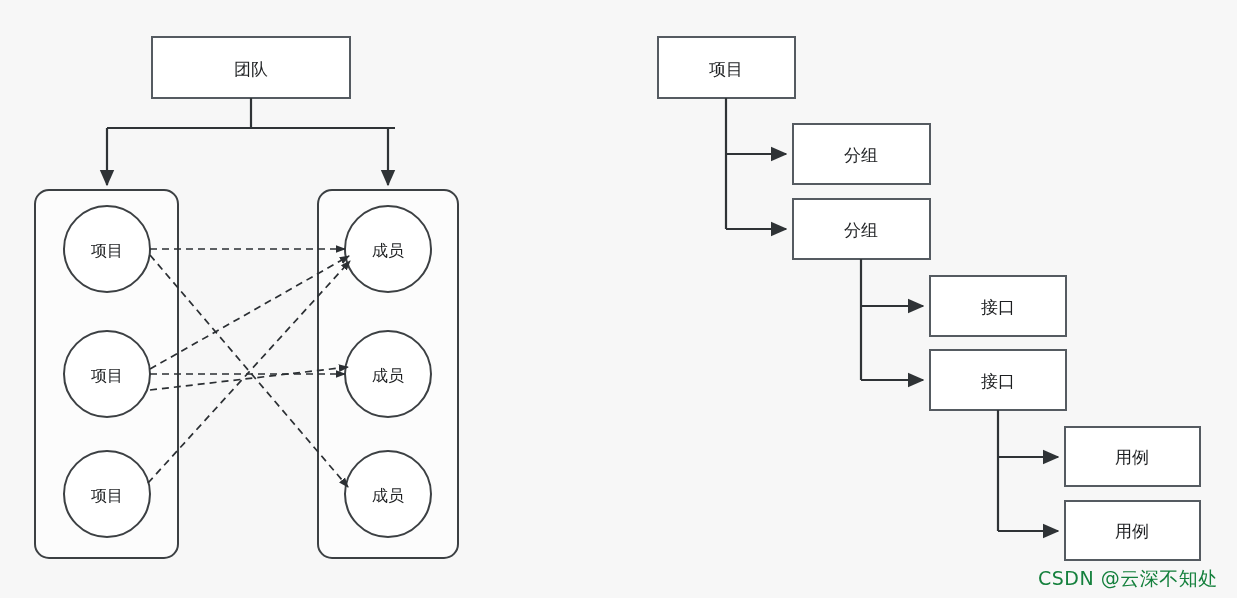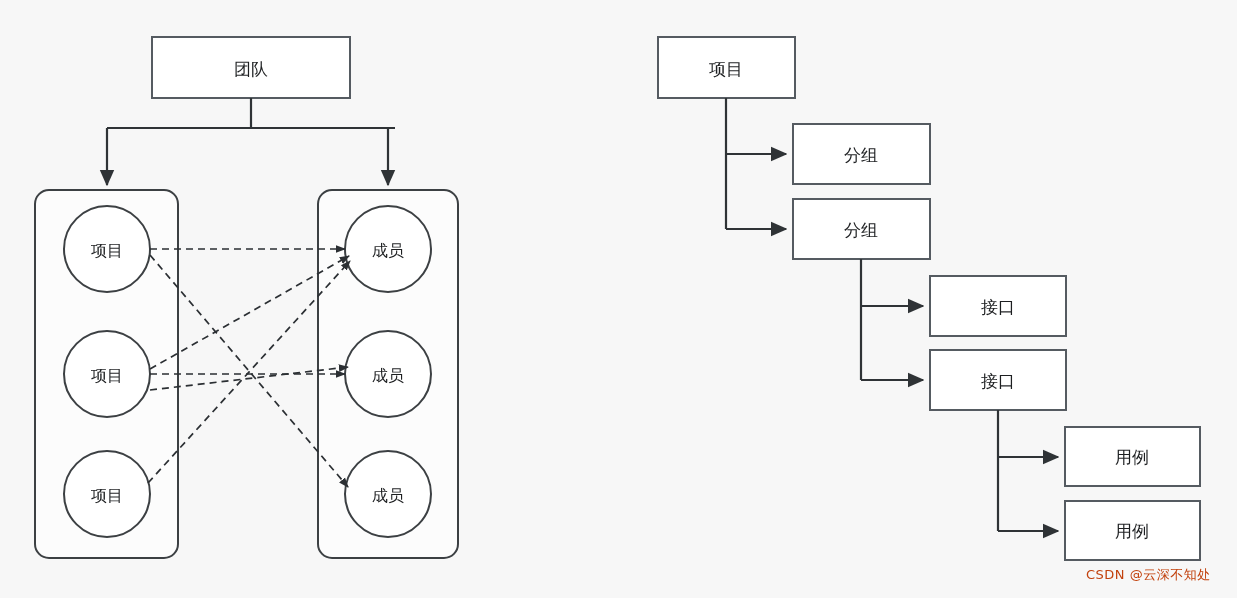--- a/index.html
+++ b/index.html
@@ -67,24 +67,23 @@
   .watermark {
     position: absolute;
     -webkit-user-select: none;
     user-select: none;
     white-space: nowrap;
     pointer-events: none;
   }
   .wm-csdn {
     left: 1038px;
     top: 566px;
-    font-size: 13px;
-    color: #c2410c;
+    font-size: 19px;
+    color: #15803d;
     letter-spacing: 0.5px;
-    margin-left: 48px;
   }
   .wm-juejin {
     left: 1054px;
     top: 556px;
     font-size: 18px;
     color: #d8d8d8;
     letter-spacing: 0.5px;
   }
 </style>
 </head>

